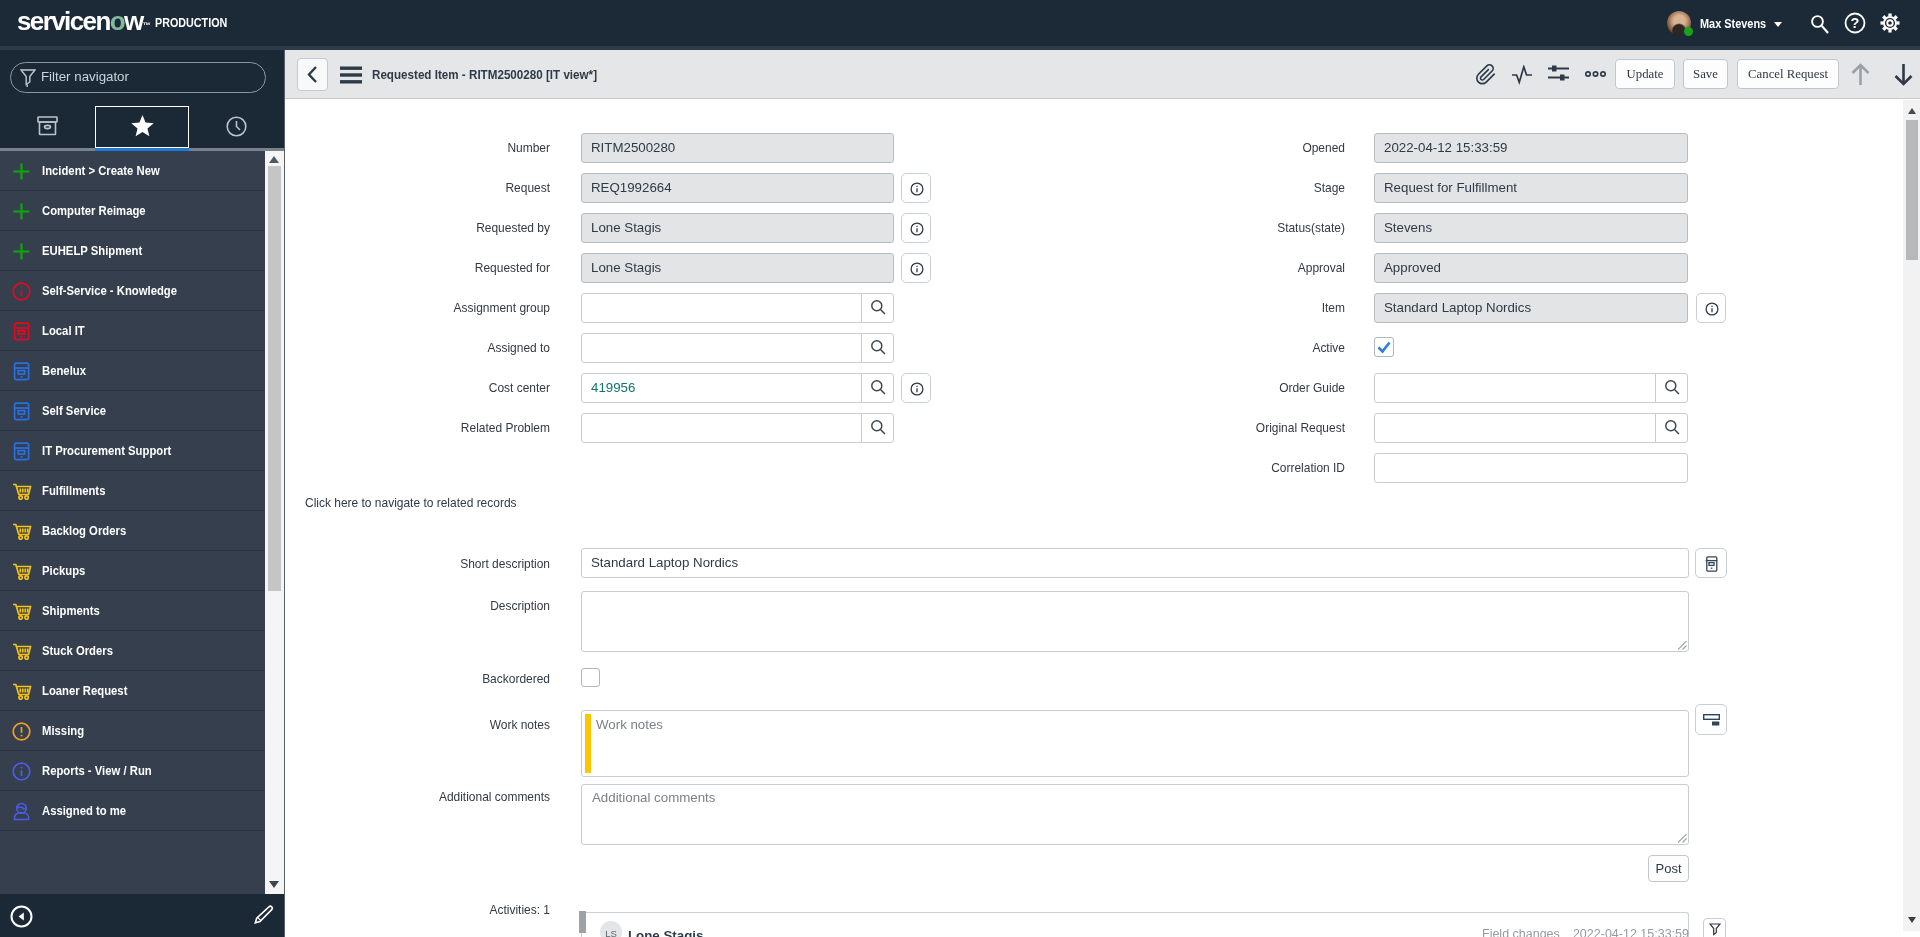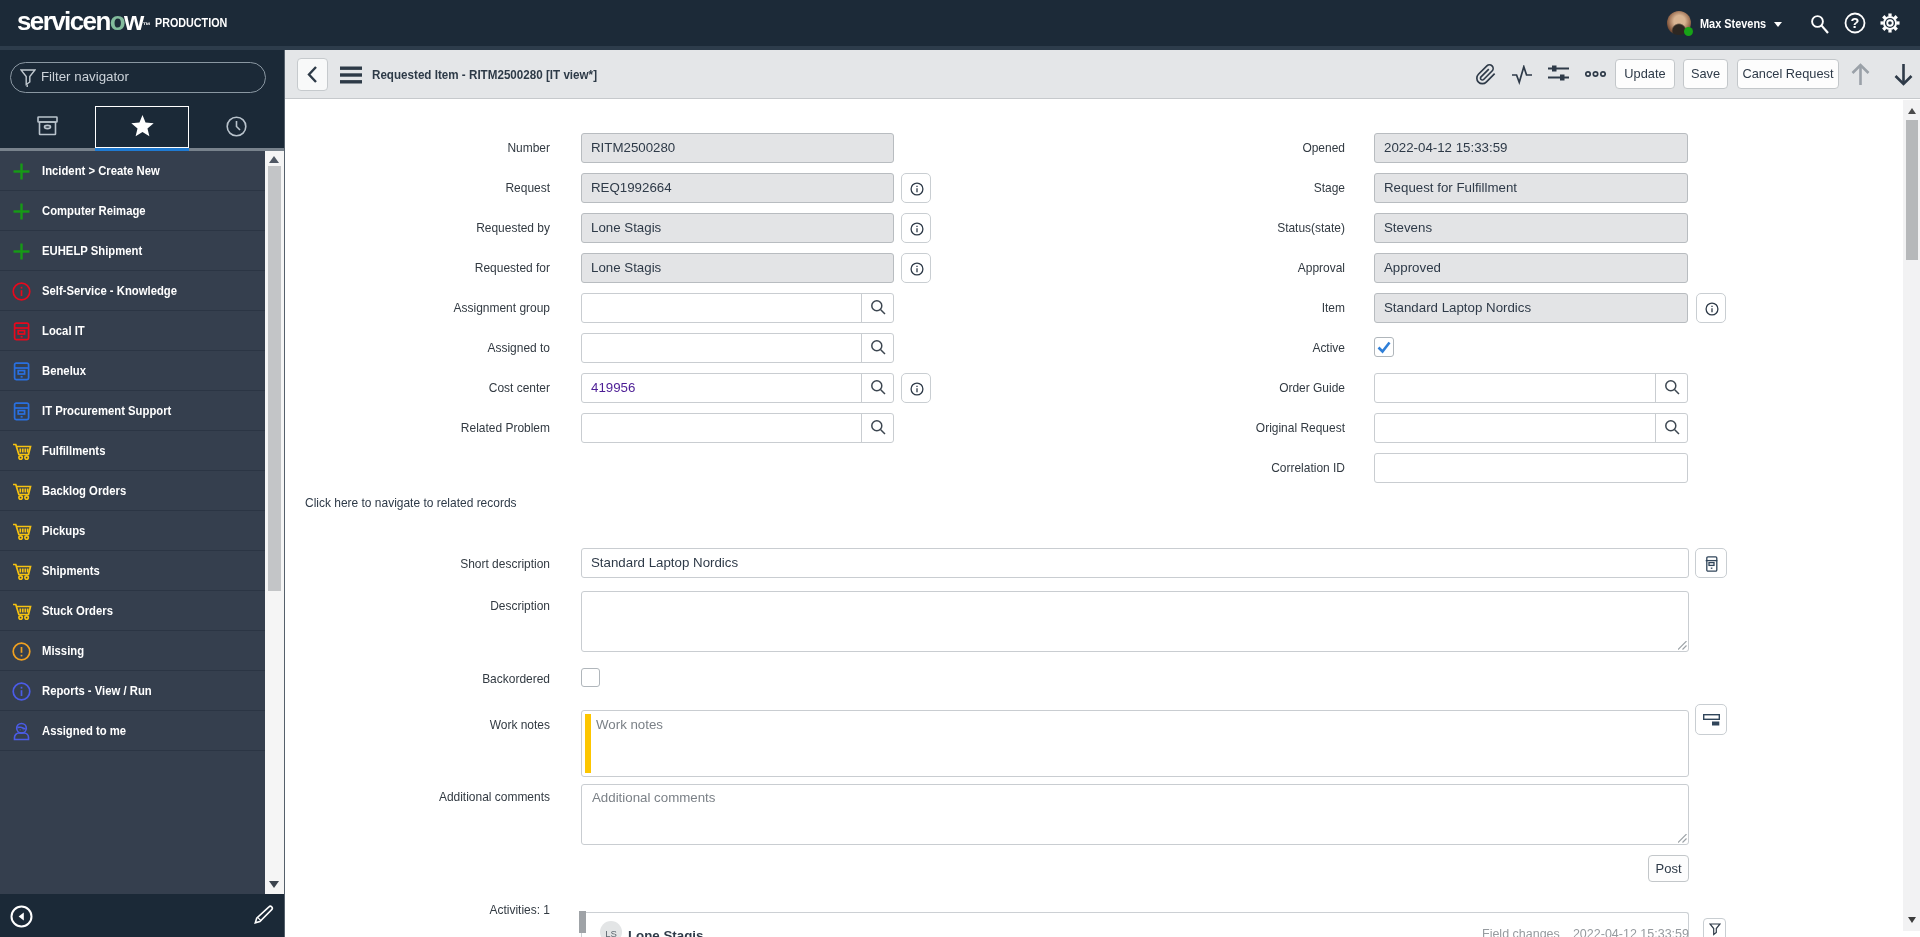--- a/index.html
+++ b/index.html
@@ -32,30 +32,30 @@
 #navsb { position:absolute; left:265px; top:101px; width:19px; height:744px; background:#f5f5f5; }
 #navsb .thumb { position:absolute; left:3px; top:15px; width:13px; height:425px; background:#c3c5c7; }
 #navsb .up { position:absolute; left:4px; top:5px; width:0; height:0; border-left:5.5px solid transparent; border-right:5.5px solid transparent; border-bottom:7px solid #505864; }
 #navsb .dn { position:absolute; left:4px; top:730px; width:0; height:0; border-left:5.5px solid transparent; border-right:5.5px solid transparent; border-top:7px solid #3c444e; }
 #navborder { position:absolute; left:284px; top:50px; width:1px; height:887px; background:#55606b; }
 #sfooter { position:absolute; left:0; top:844px; width:284px; height:43px; background:#1b2937; }
 
 #toolbar { position:absolute; left:285px; top:50px; width:1635px; height:49px; background:#e4e6e8; border-bottom:1px solid #c6c9cc; }
 #backbtn { position:absolute; left:12px; top:8px; width:31px; height:33px; background:#f8f9f9; border:1px solid #c6cacd; border-radius:4px; }
 #title { position:absolute; left:87px; top:17px; font-size:13px; font-weight:bold; color:#2d3a47; transform:scaleX(0.895); transform-origin:0 50%; }
-.tbtn { position:absolute; top:9px; height:30px; background:#fdfdfd; border:1px solid #c3c7ca; border-radius:4px; font-size:12.8px; color:#2e3a48; text-align:center; line-height:28px; }
+.tbtn { position:absolute; top:9px; height:30px; background:#fdfdfd; border:1px solid #c3c7ca; border-radius:4px; font-size:12.8px; color:#2e3a48; text-align:center; line-height:28px;font-family:Liberation Serif, serif; }
 
 #content { position:absolute; left:285px; top:100px; width:1618px; height:837px; background:#fff; }
 .lbl { position:absolute; width:240px; text-align:right; font-size:13.3px; color:#323a42; transform:scaleX(0.9); transform-origin:100% 50%; }
 .ro { position:absolute; height:30px; background:#e3e4e6; border:1px solid #b8bcc0; border-radius:3px; font-size:13.3px; color:#2e3a48; line-height:28px; padding-left:9px; }
 .wi { position:absolute; height:30px; background:#fff; border:1px solid #c9cdd1; border-radius:3px; font-size:13.3px; color:#2e3a48; line-height:28px; padding-left:9px; }
 .lk { position:absolute; height:30px; background:#fff; border:1px solid #c9cdd1; border-radius:3px; }
 .lk .sep { position:absolute; right:31px; top:0; width:1px; height:28px; background:#c9cdd1; }
 .lk .mag { position:absolute; right:6px; top:5px; }
-.lk .val { position:absolute; left:9px; top:6px; font-size:13.3px; color:#4c1d95; }
+.lk .val { position:absolute; left:9px; top:6px; font-size:13.3px; color:#0f766e; }
 .info { position:absolute; width:30px; height:30px; background:#fff; border:1px solid #c9ced2; border-radius:5px; }
 .info svg { position:absolute; left:8px; top:8px; }
 .sidebtn { position:absolute; width:32px; height:30px; background:#fff; border:1px solid #c9ced2; border-radius:5px; }
 .ta { position:absolute; background:#fff; border:1px solid #c9cdd1; border-radius:3px; }
 .ph { position:absolute; font-size:13.3px; color:#7b8187; }
 .cb { position:absolute; width:19px; height:19px; background:#fff; border:1px solid #b0b6bb; border-radius:3px; }
 
 #msb { position:absolute; left:1903px; top:100px; width:17px; height:831px; background:#f2f2f3; }
 #msb .thumb { position:absolute; left:2.5px; top:20px; width:12px; height:140px; background:#b6b8ba; }
 #msb .up { position:absolute; left:4.5px; top:8px; width:0; height:0; border-left:4.5px solid transparent; border-right:4.5px solid transparent; border-bottom:6px solid #4a4a4a; }
@@ -189,20 +189,31 @@
       </div>
     <div class="mi">
         <svg class="ic" style="left:13px;width:17px;height:19px" viewBox="0 0 17 19">
           <g fill="none" stroke="#2970e0" stroke-width="1.7">
             <path d="M3.2 1.2 H14 a1.6 1.6 0 0 1 1.6 1.6 V16 a1.6 1.6 0 0 1-1.6 1.6 H3.2 a1.6 1.6 0 0 1-1.6-1.6 V2.8 a1.6 1.6 0 0 1 1.6-1.6 Z"></path>
             <path d="M1.2 6 H15.8"></path>
             <rect x="5.2" y="8.6" width="6.4" height="3.4"></rect>
             <line x1="7.6" y1="14.8" x2="9.6" y2="14.8"></line>
           </g>
         </svg>
+        <div class="txt">Self Service</div>
+      </div>
+    <div class="mi">
+        <svg class="ic" style="left:13px;width:17px;height:19px" viewBox="0 0 17 19">
+          <g fill="none" stroke="#2970e0" stroke-width="1.7">
+            <path d="M3.2 1.2 H14 a1.6 1.6 0 0 1 1.6 1.6 V16 a1.6 1.6 0 0 1-1.6 1.6 H3.2 a1.6 1.6 0 0 1-1.6-1.6 V2.8 a1.6 1.6 0 0 1 1.6-1.6 Z"></path>
+            <path d="M1.2 6 H15.8"></path>
+            <rect x="5.2" y="8.6" width="6.4" height="3.4"></rect>
+            <line x1="7.6" y1="14.8" x2="9.6" y2="14.8"></line>
+          </g>
+        </svg>
         <div class="txt">IT Procurement Support</div>
       </div>
     <div class="mi">
         <svg class="ic" style="width:20px;height:17px;top:12px" viewBox="0 0 20 17">
           <g fill="none" stroke="#f5c211" stroke-width="1.7">
             <polyline points="1,1.5 3.8,1.5 6.8,11.5 16.5,11.5 18.5,3.5 5,3.5"></polyline>
             <line x1="8.3" y1="5.5" x2="8.3" y2="9.5"></line>
             <line x1="10.8" y1="5.5" x2="10.8" y2="9.5"></line>
             <line x1="13.3" y1="5.5" x2="13.3" y2="9.5"></line>
             <line x1="15.7" y1="5.5" x2="15.7" y2="9.5"></line>
@@ -260,20 +271,34 @@
             <polyline points="1,1.5 3.8,1.5 6.8,11.5 16.5,11.5 18.5,3.5 5,3.5"></polyline>
             <line x1="8.3" y1="5.5" x2="8.3" y2="9.5"></line>
             <line x1="10.8" y1="5.5" x2="10.8" y2="9.5"></line>
             <line x1="13.3" y1="5.5" x2="13.3" y2="9.5"></line>
             <line x1="15.7" y1="5.5" x2="15.7" y2="9.5"></line>
             <circle cx="8.6" cy="14.6" r="1.7"></circle>
             <circle cx="14.6" cy="14.6" r="1.7"></circle>
           </g>
         </svg>
         <div class="txt">Stuck Orders</div>
+      </div>
+    <div class="mi">
+        <svg class="ic" style="width:20px;height:17px;top:12px" viewBox="0 0 20 17">
+          <g fill="none" stroke="#f5c211" stroke-width="1.7">
+            <polyline points="1,1.5 3.8,1.5 6.8,11.5 16.5,11.5 18.5,3.5 5,3.5"></polyline>
+            <line x1="8.3" y1="5.5" x2="8.3" y2="9.5"></line>
+            <line x1="10.8" y1="5.5" x2="10.8" y2="9.5"></line>
+            <line x1="13.3" y1="5.5" x2="13.3" y2="9.5"></line>
+            <line x1="15.7" y1="5.5" x2="15.7" y2="9.5"></line>
+            <circle cx="8.6" cy="14.6" r="1.7"></circle>
+            <circle cx="14.6" cy="14.6" r="1.7"></circle>
+          </g>
+        </svg>
+        <div class="txt">Loaner Request</div>
       </div>
     <div class="mi">
         <svg class="ic" viewBox="0 0 19 19">
           <g fill="none" stroke="#f0a020" stroke-width="1.7">
             <circle cx="9.5" cy="9.5" r="8.3"></circle>
             <line x1="9.5" y1="5" x2="9.5" y2="10.8"></line>
             <line x1="9.5" y1="12.8" x2="9.5" y2="14.4"></line>
           </g>
         </svg>
         <div class="txt">Missing</div>

